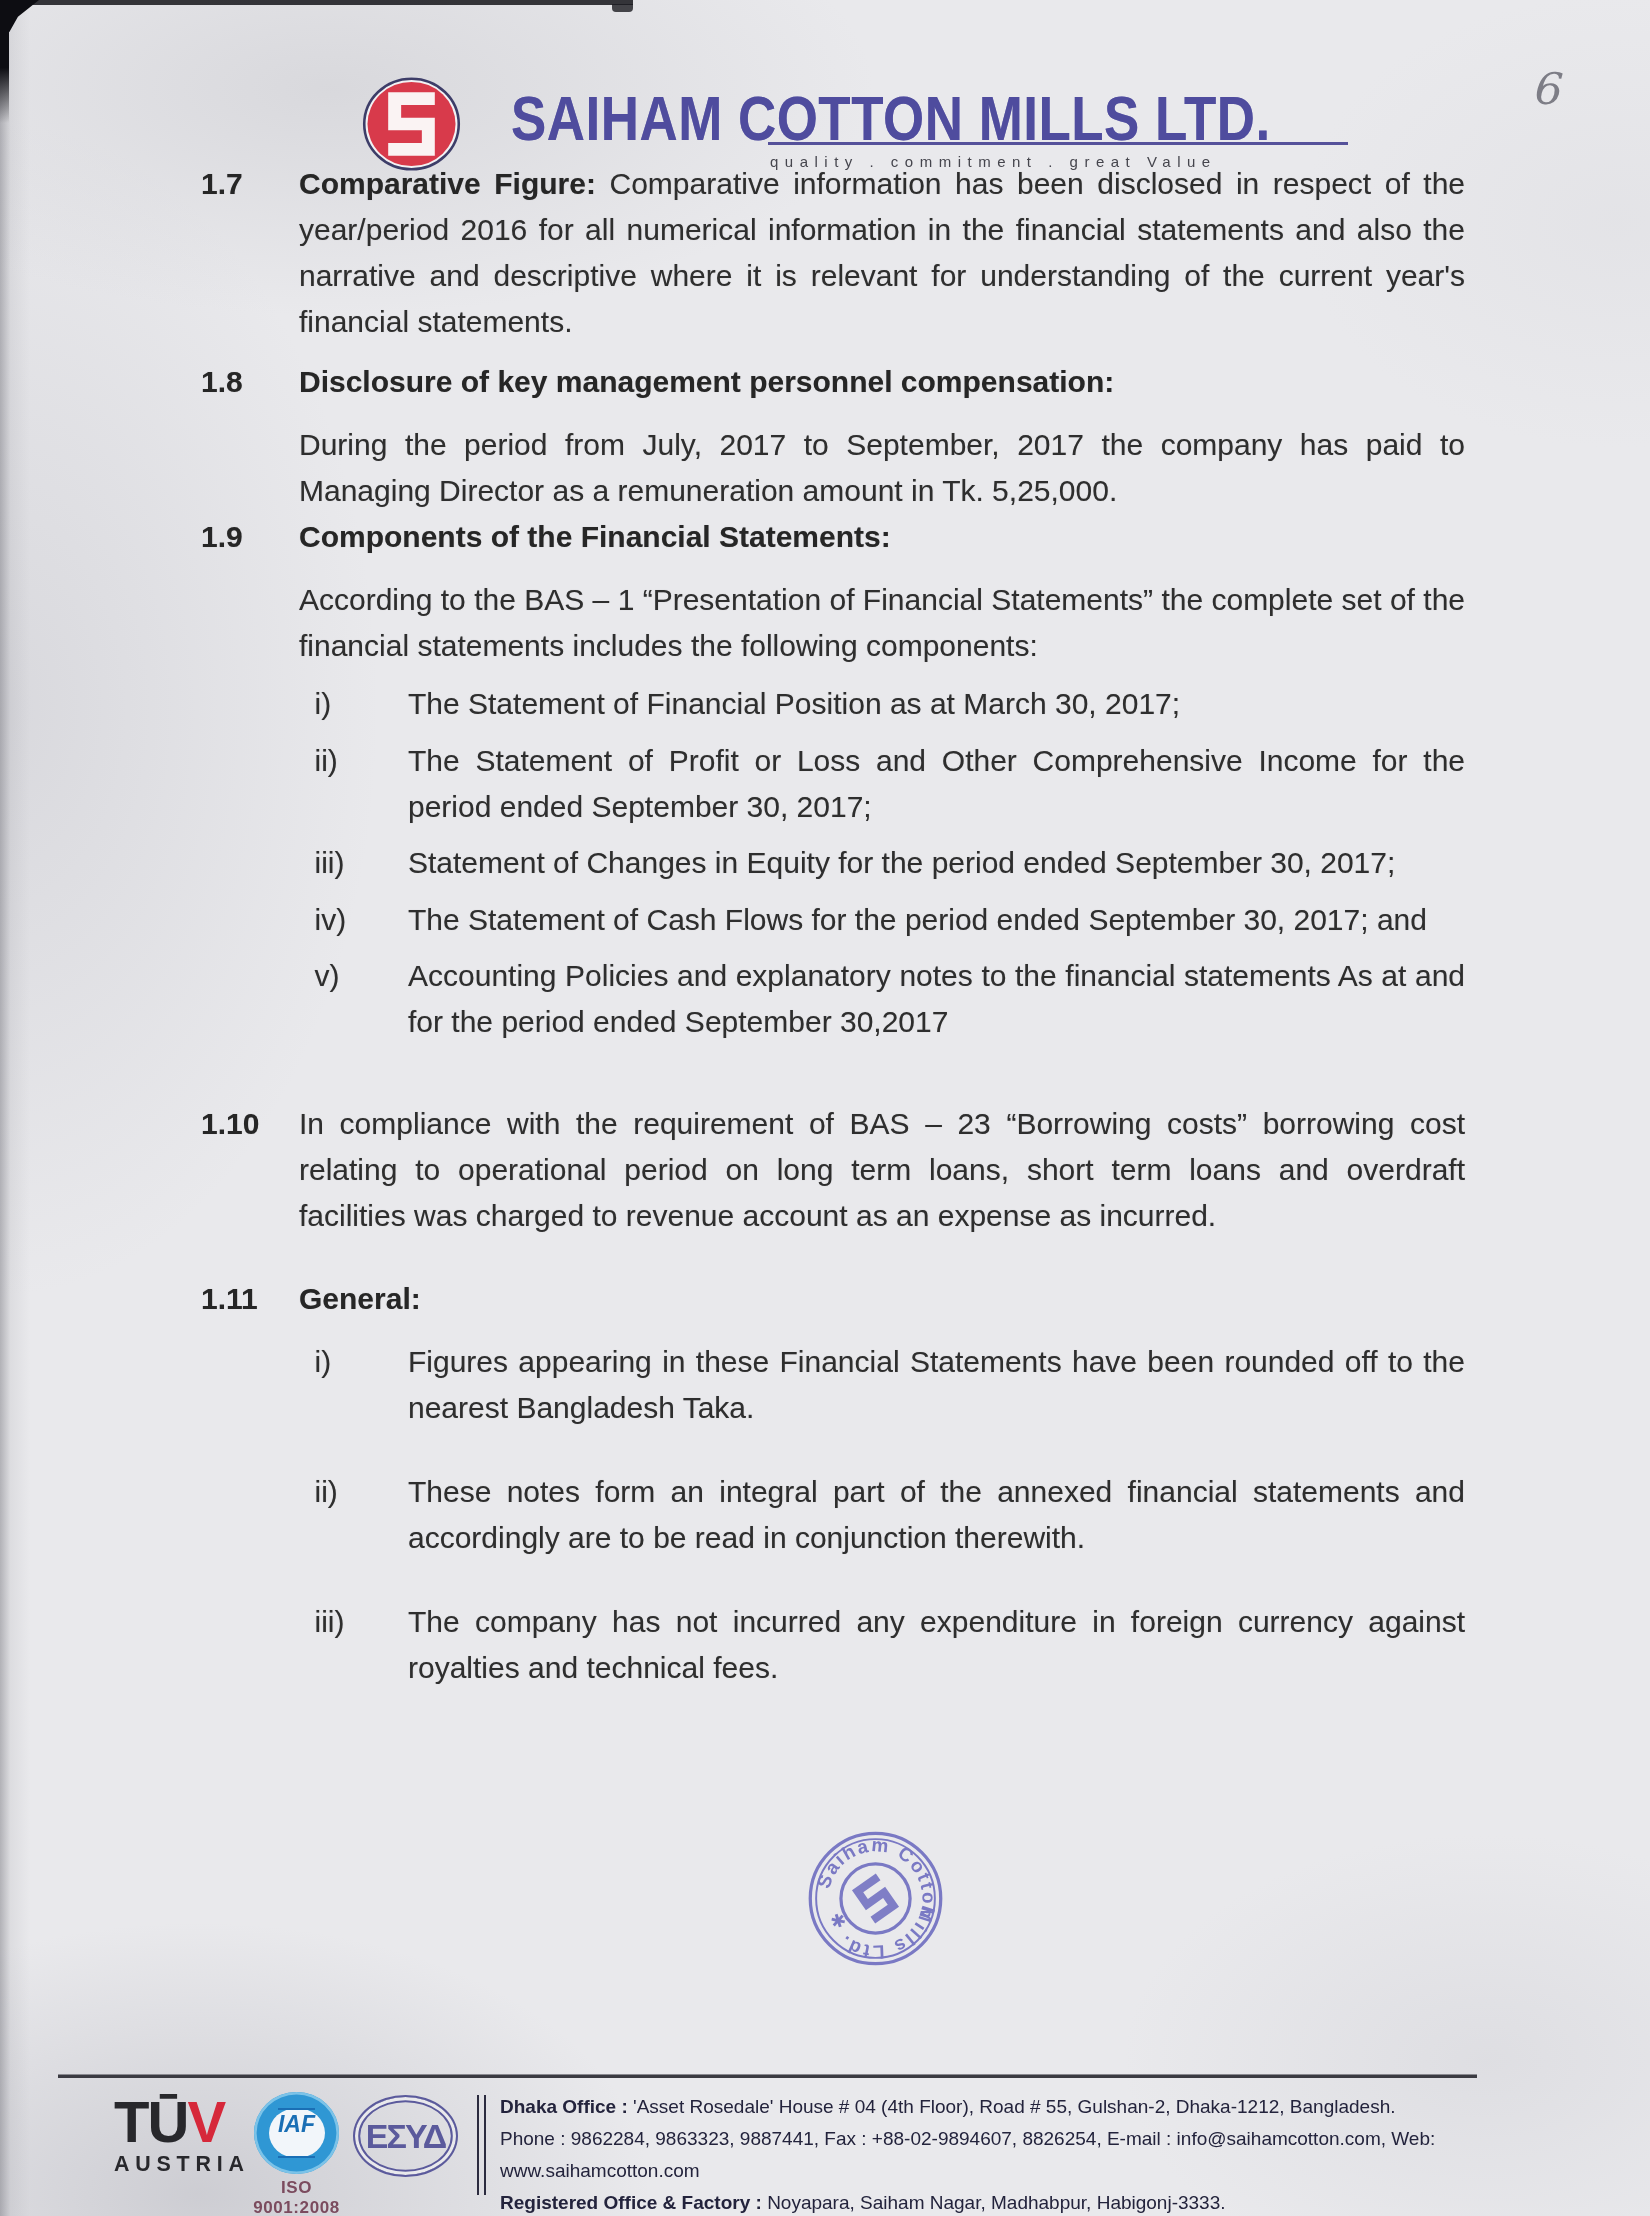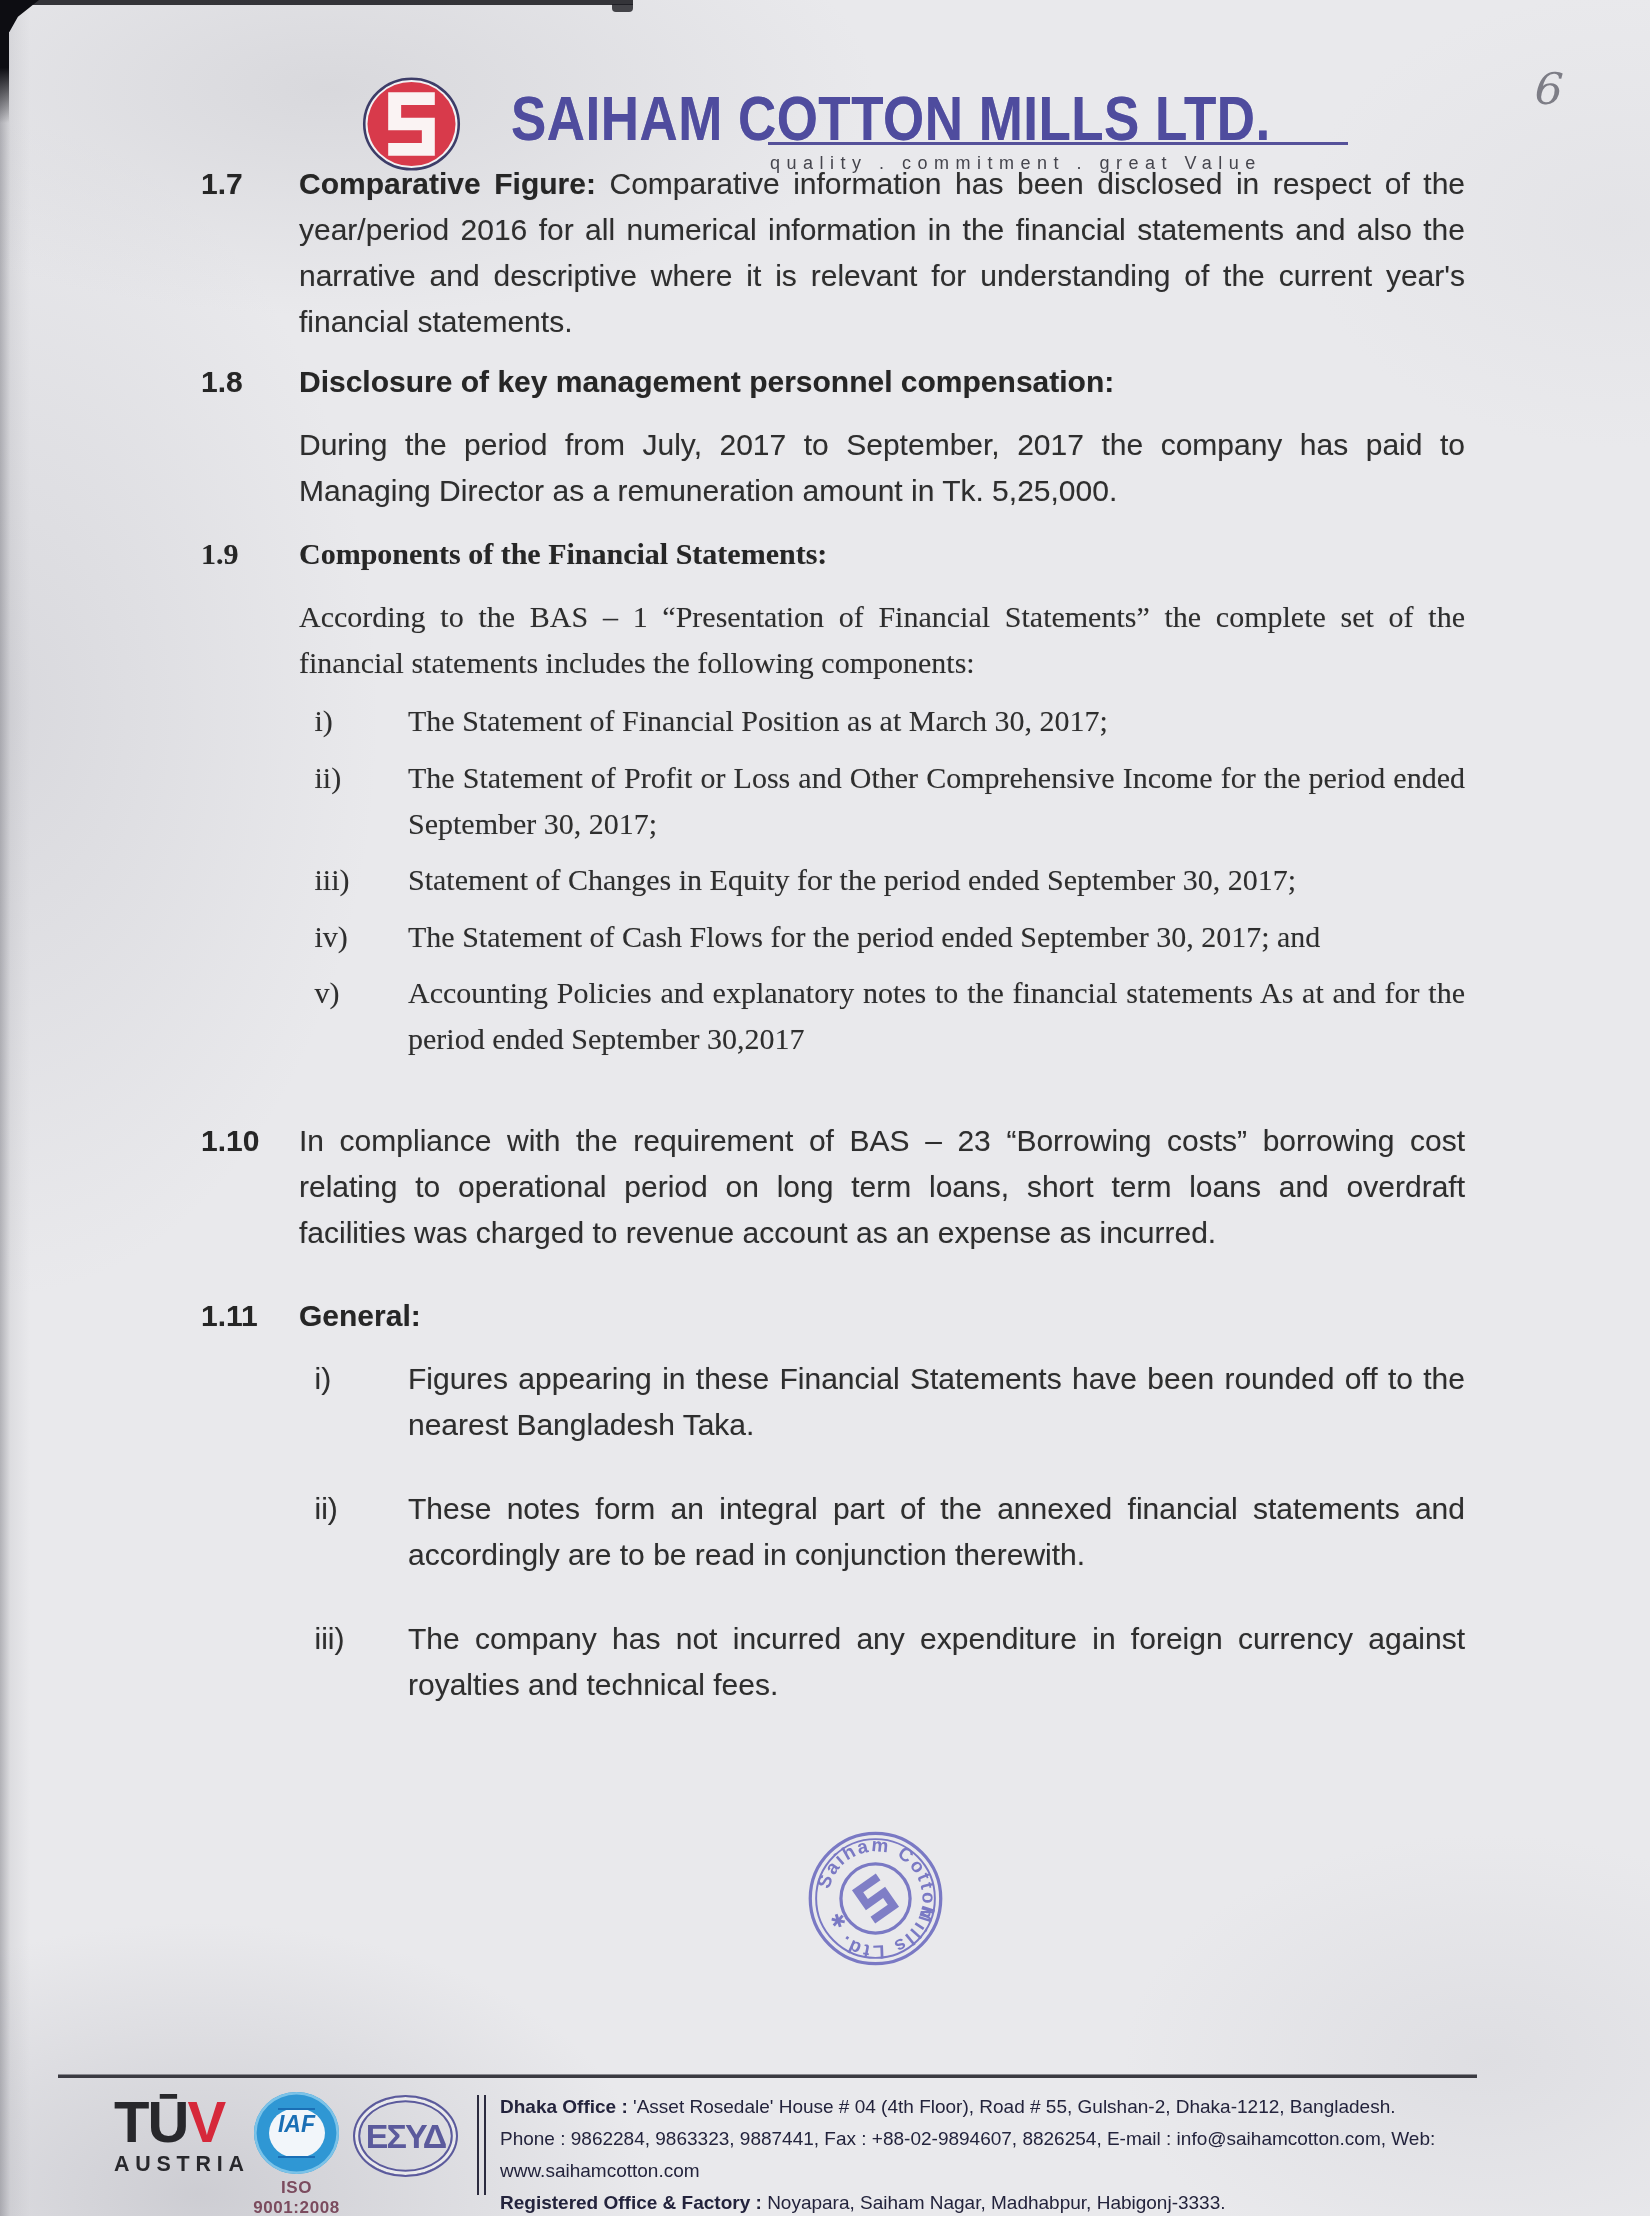--- a/index.html
+++ b/index.html
@@ -24,28 +24,28 @@
     background:linear-gradient(#0d0d12 55%, rgba(13,13,18,0));}
   
   .page-num{position:absolute;left:1535px;top:63px;font-family:"DejaVu Serif",serif;font-style:italic;
     font-size:44px;color:#7d7d86;transform:rotate(4deg);}
   
   .logo{position:absolute;left:361px;top:75px;width:101px;height:98px;}
   .doc-title{position:absolute;left:511px;top:82px;white-space:nowrap;font-weight:bold;
     font-size:63px;letter-spacing:0.6px;color:#4f4c9e;transform:scaleX(.84);transform-origin:left top;
     text-shadow:0 0 0.6px rgba(79,76,158,.6);}
   .title-underline{position:absolute;left:768px;top:142px;width:580px;height:3.2px;background:#55519a;}
-  .tagline{position:absolute;left:770px;top:153px;width:557px;font-size:18px;letter-spacing:6.5px;
+  .tagline{position:absolute;left:770px;top:153px;width:557px;font-size:15px;letter-spacing:6.5px;
     color:#45454d;white-space:nowrap;}
   
   .sections{position:absolute;left:201px;top:161px;width:1264px;color:#2e2e2e;
     text-shadow:0 0 0.8px rgba(50,50,50,.30);}
   .section{display:grid;grid-template-columns:98px 1fr;}
   .section:nth-child(2){margin-top:14.2px;}
-  .section:nth-child(3){margin-top:17px;font-family:Liberation Serif, serif;}
+  .section:nth-child(3){}
   .section:nth-child(4){margin-top:56px;}
   .section:nth-child(5){margin-top:37px;}
   .sec-num{font-weight:bold;font-size:30px;line-height:46px;color:#262626;}
   .sec-heading{font-weight:bold;font-size:30px;line-height:46px;color:#262626;margin-bottom:17px;}
   .para{font-size:30px;line-height:46px;margin:0;text-align:justify;}
   .bold{font-weight:bold;color:#262626;}
   .list{margin-top:12.3px;}
   .sec-1-11 .list{margin-top:15.5px;}
   .list-row{display:grid;grid-template-columns:109px 1fr;}
   .list-row + .list-row{margin-top:10.4px;}

